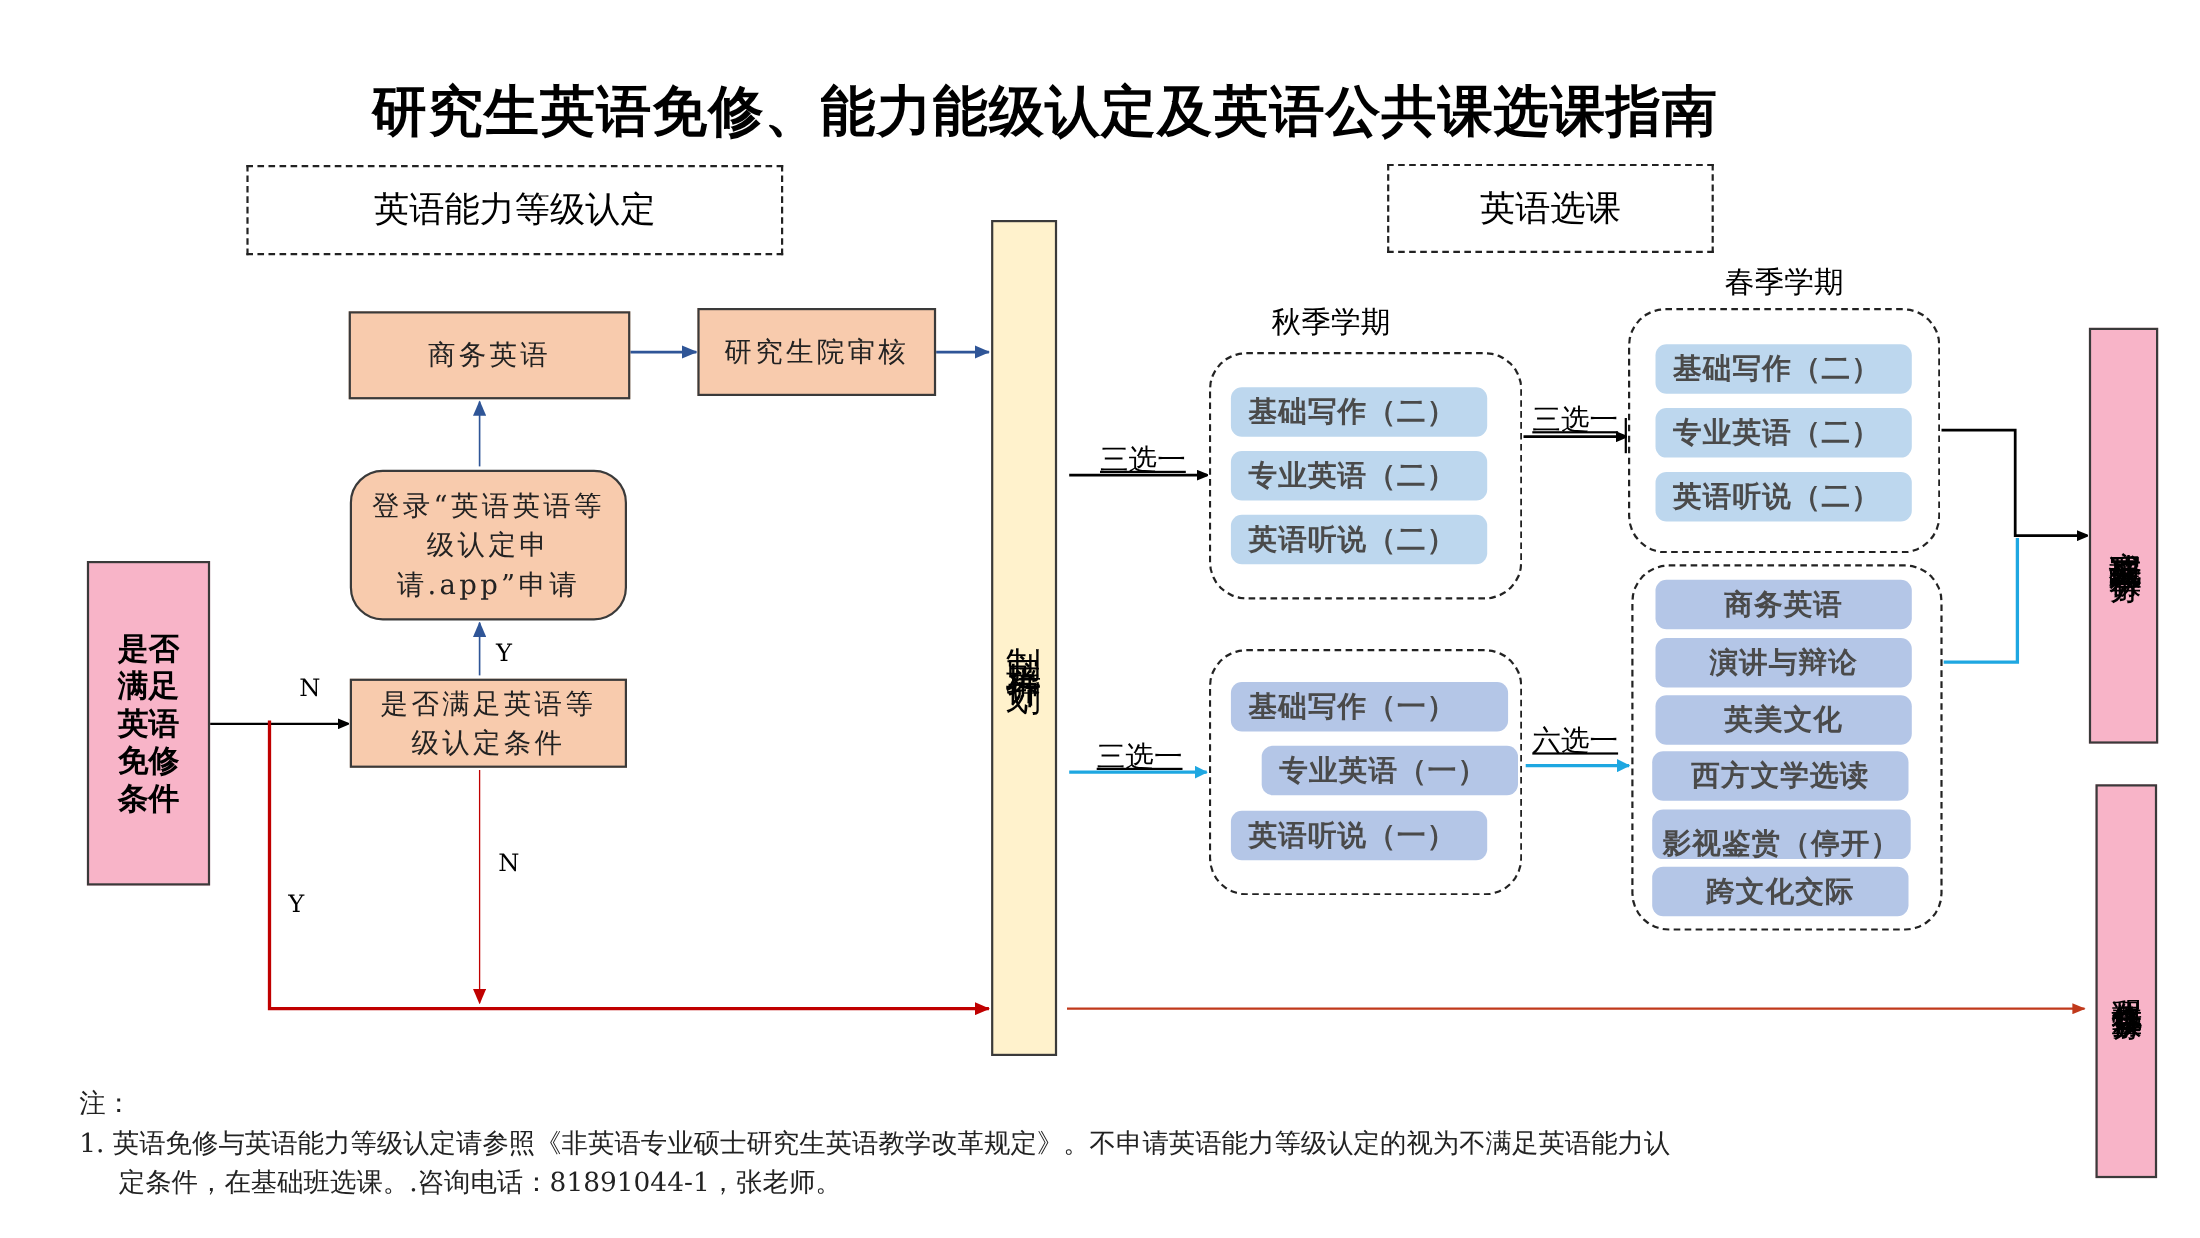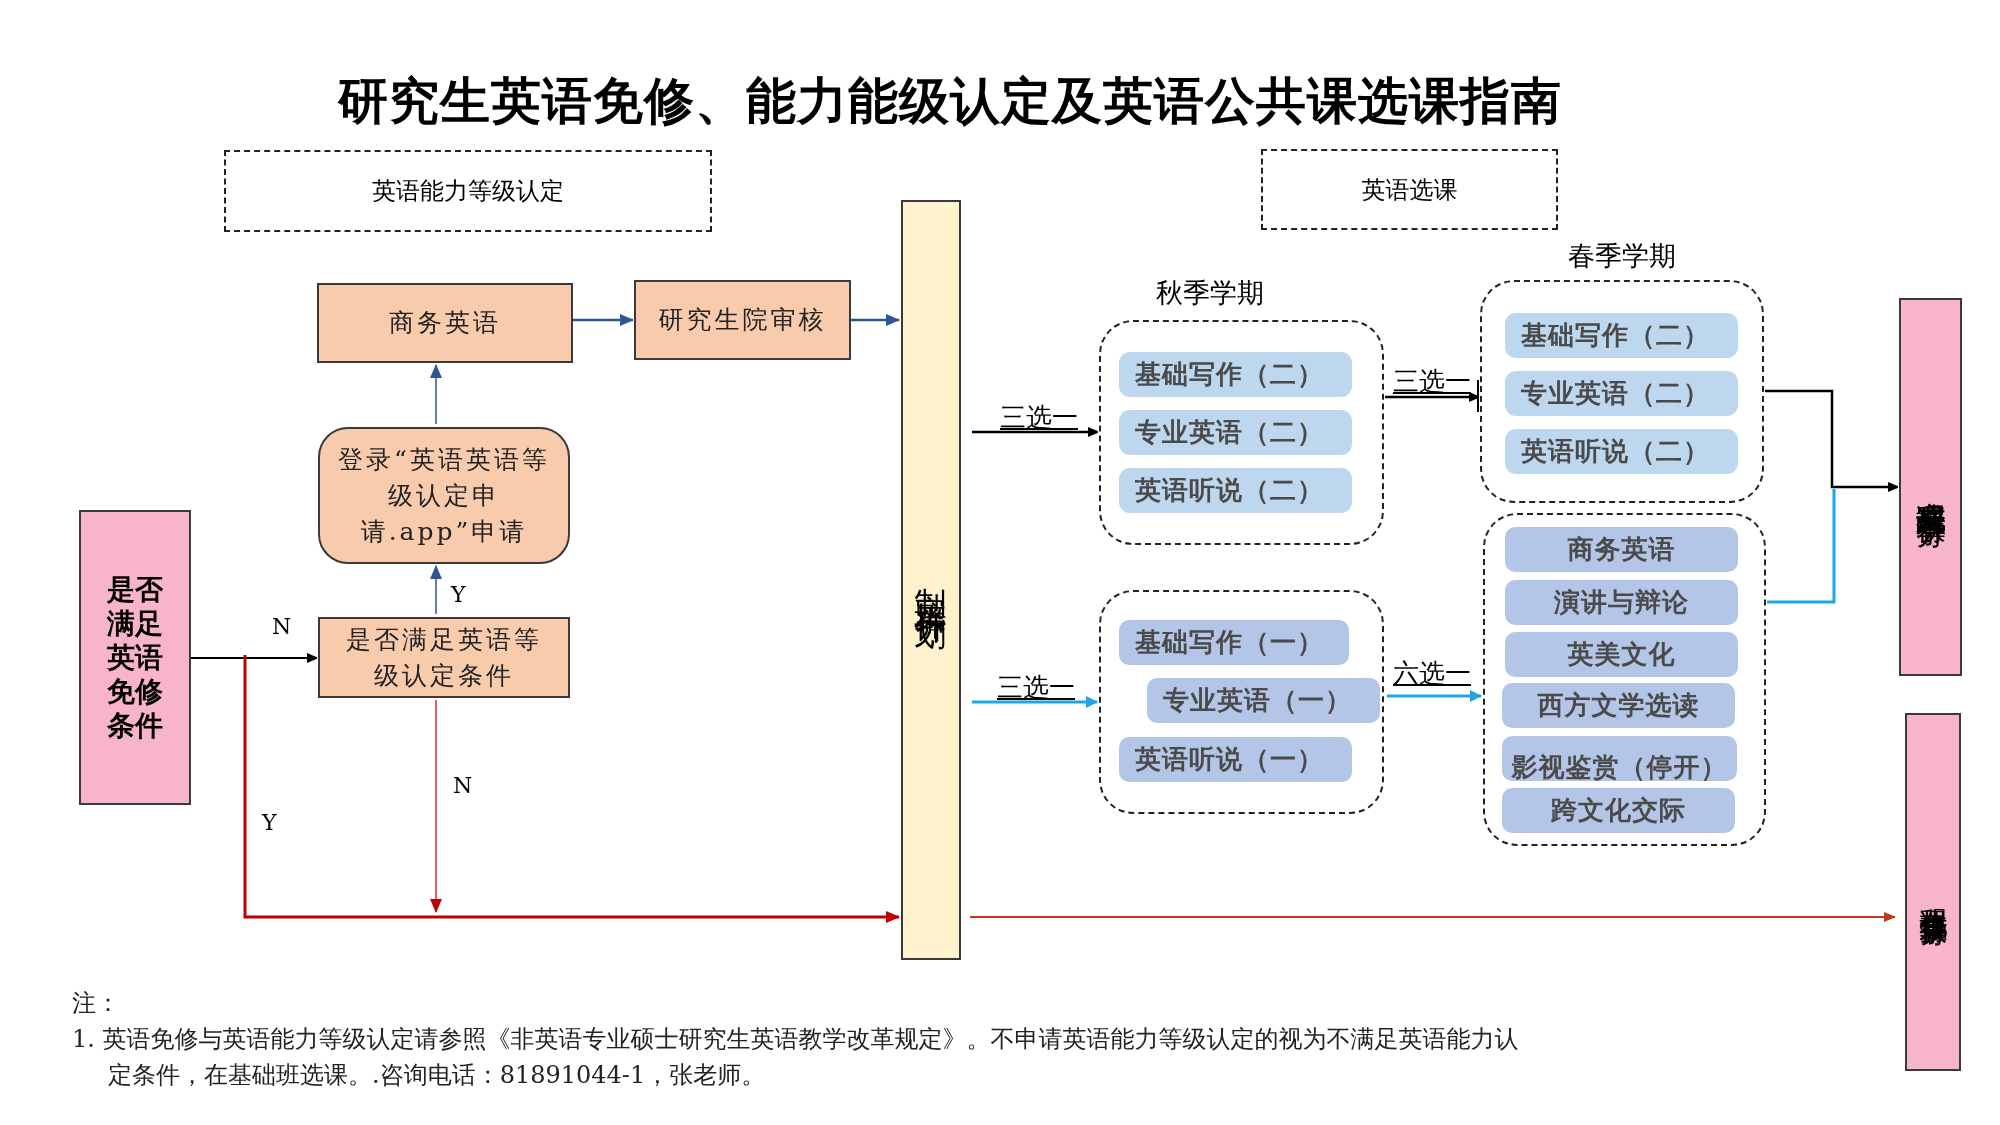--- a/index.html
+++ b/index.html
@@ -1,31 +1,31 @@
 <!DOCTYPE html>
 <html><head>
 <meta charset="utf-8">
 <style>
   html, body { margin:0; padding:0; }
   body { width:2000px; height:1125px; background:#ffffff; position:relative; overflow:hidden;
          font-family:"DejaVu Sans", "Liberation Sans", sans-serif; color:#000; }
   .abs { position:absolute; box-sizing:border-box; }
   .title { left:0; width:1900px; top:68px; text-align:center; font-size:50px; font-weight:bold; letter-spacing:1px; }
-  .dashed { border:2.5px dashed #222; display:flex; align-items:center; justify-content:center; font-size:24px; }
+  .dashed { border:2.5px dashed #222; display:flex; align-items:center; justify-content:center; font-size:32px; }
   .rdash { border:2.5px dashed #222; border-radius:34px; }
   .orange { background:#f8cbad; border:2.5px solid #3a3a3a; display:flex; align-items:center; justify-content:center;
             text-align:center; font-family:"DejaVu Serif", "Liberation Serif", serif; font-size:25px; letter-spacing:3px; line-height:36px; color:#222; }
   .pink { background:#f8b4c8; border:2.5px solid #3a3a3a; display:flex; align-items:center; justify-content:center; text-align:center; }
   .vtext { writing-mode:vertical-rl; text-orientation:upright; font-size:30px; letter-spacing:2px; }
   .left-pink-text { font-weight:bold; font-size:28px; line-height:34px; width:60px; word-break:break-all; }
   .yellow { background:#fff2cc; border:2.5px solid #3a3a3a; display:flex; align-items:center; justify-content:center; }
   .yellow .vtext { font-size:32px; letter-spacing:6px; }
   .course { border-radius:10px; display:flex; align-items:center; justify-content:flex-start; padding-left:16px;
             font-size:26px; font-weight:bold; color:#4a4a4a; letter-spacing:1px; }
-  .c-light { background:#bdd7ee;border-radius:11px; }
+  .c-light { background:#bdd7ee; }
   .c-mid { background:#b4c6e7; }
   .course.center { justify-content:center; padding-left:0; }
   .sem { font-size:27px; }
   .lbl { font-size:26px; }
   .yn { font-family:"DejaVu Serif", "Liberation Serif", serif; font-size:22px; }
   .notes { left:72px; top:985px; font-family:"DejaVu Serif", "Liberation Serif", serif; font-size:24px; line-height:36px; color:#222; }
   .notes .indent { padding-left:36px; }
   svg.lines { position:absolute; left:0; top:0; }
 </style>
 </head>
@@ -117,21 +117,21 @@
 
 <span class="abs sem" style="left:1156px;top:275px;">秋季学期</span>
 <span class="abs lbl" style="left:1000px;top:400px;text-decoration:underline;">三选一</span>
 <div class="abs rdash" style="left:1099px;top:320px;width:285px;height:225px;"></div>
 <div class="abs course c-light" style="left:1119px;top:352px;width:233px;height:45px;">基础写作（二）</div>
 <div class="abs course c-light" style="left:1119px;top:410px;width:233px;height:45px;">专业英语（二）</div>
 <div class="abs course c-light" style="left:1119px;top:468px;width:233px;height:45px;">英语听说（二）</div>
 
 <span class="abs lbl" style="left:997px;top:670px;text-decoration:underline;">三选一</span>
 <div class="abs rdash" style="left:1099px;top:590px;width:285px;height:224px;"></div>
-<div class="abs course c-mid" style="left:1119px;top:620px;width:230px;height:45px;">基础写作（一）</div>
+<div class="abs course c-mid" style="left:1119px;top:620px;width:252px;height:45px;">基础写作（一）</div>
 <div class="abs course c-mid" style="left:1119px;top:678px;width:233px;height:45px;margin-left:28px;">专业英语（一）</div>
 <div class="abs course c-mid" style="left:1119px;top:737px;width:233px;height:45px;">英语听说（一）</div>
 
 <span class="abs sem" style="left:1568px;top:238px;">春季学期</span>
 <span class="abs lbl" style="left:1393px;top:364px;text-decoration:underline;">三选一</span>
 <div class="abs rdash" style="left:1480px;top:280px;width:284px;height:223px;"></div>
 <div class="abs course c-light" style="left:1505px;top:313px;width:233px;height:45px;">基础写作（二）</div>
 <div class="abs course c-light" style="left:1505px;top:371px;width:233px;height:45px;">专业英语（二）</div>
 <div class="abs course c-light" style="left:1505px;top:429px;width:233px;height:45px;">英语听说（二）</div>
 

